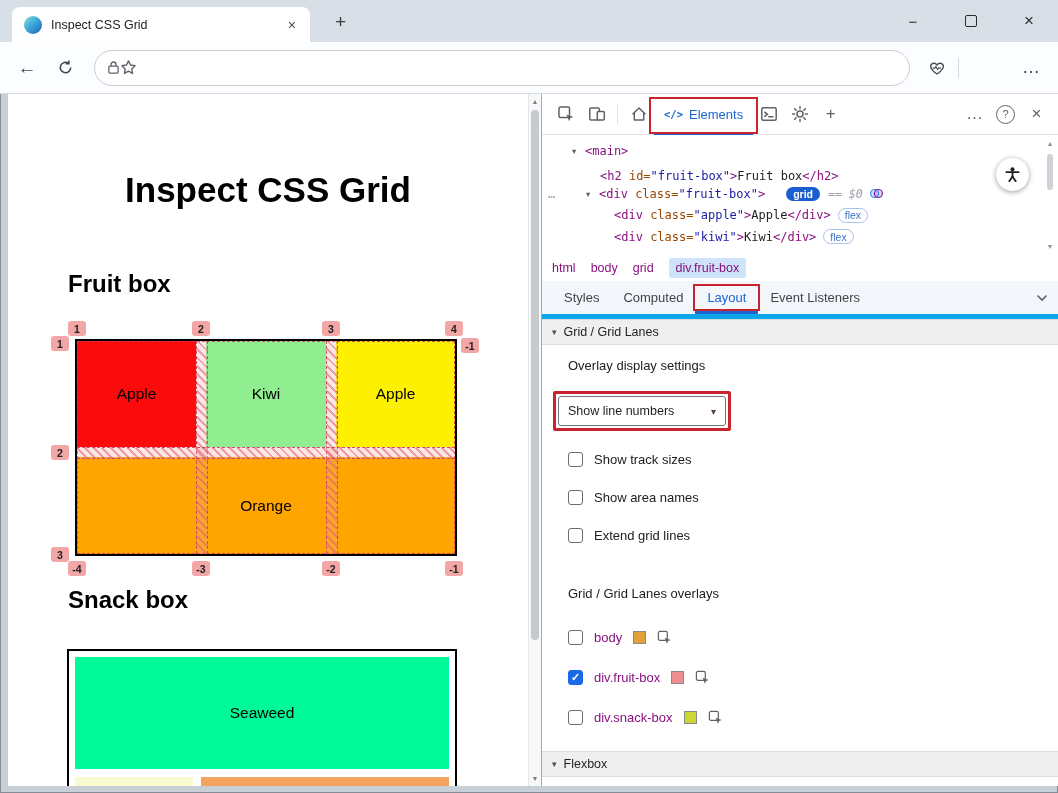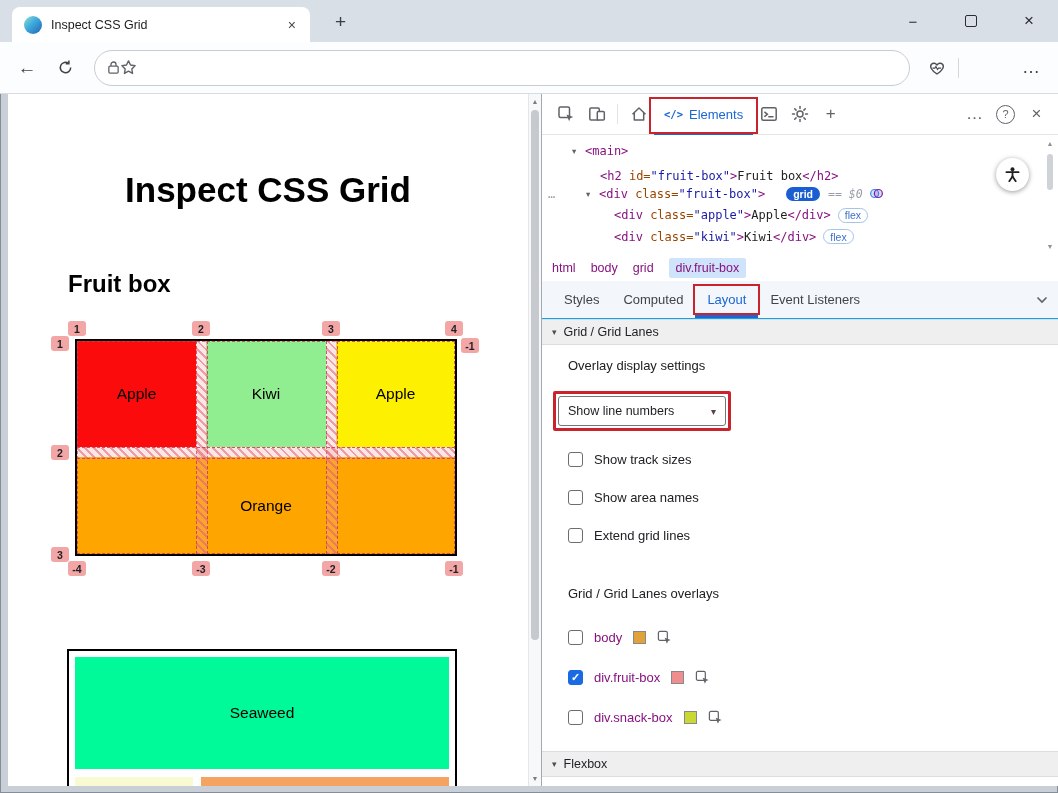--- a/index.html
+++ b/index.html
@@ -95,21 +95,21 @@
   .treescroll{position:absolute;right:2px;top:46px;width:12px;height:110px;}
   .ts-arrow{position:absolute;left:0;width:100%;text-align:center;font-size:7px;color:#909396;}
   .ts-up{top:0;} .ts-down{bottom:0;}
   .ts-thumb{position:absolute;left:3px;top:14px;width:6px;height:36px;background:#cfd2d6;border-radius:3px;}
 
   .crumbs{position:absolute;left:0;top:161px;width:100%;height:26px;display:flex;align-items:center;
           padding-left:10px;gap:15px;box-sizing:border-box;font-size:12.5px;}
   .crumb{color:#881280;}
   .crumb.sel{background:#cfe3fa;padding:3px 7px;border-radius:2px;}
 
-  .dttabs{position:absolute;left:0;top:187px;width:100%;height:38px;background:#f3f6fa;border-bottom:1px solid #0ea5e9;
+  .dttabs{position:absolute;left:0;top:187px;width:100%;height:38px;background:#f3f6fa;border-bottom:5px solid #0ea5e9;
           display:flex;align-items:center;padding-left:10px;box-sizing:border-box;}
   .dttab{height:100%;display:flex;align-items:center;padding:0 12px;font-size:13px;color:#41454a;position:relative;}
   .dttab.sel{color:#1a66d4;box-shadow:inset 0 -3px 0 #1a66d4;}
   .redbox-tab::after{content:"";position:absolute;left:-2px;right:-2px;top:3px;bottom:3px;
                      border:2.5px solid #c9232e;pointer-events:none;}
   .tabchev{margin-left:auto;margin-right:10px;display:flex;}
 
   .sec{position:absolute;left:0;width:100%;height:26px;background:#efeff0;border-top:1px solid #ddd;
        border-bottom:1px solid #ddd;display:flex;align-items:center;gap:7px;padding-left:10px;
        box-sizing:border-box;font-size:12.5px;color:#1f1f23;}
@@ -211,20 +211,21 @@
         <span class="lnb" style="left: -9px; top: 220px;">-4</span>
         <span class="lnb" style="left: 115px; top: 220px;">-3</span>
         <span class="lnb" style="left: 245px; top: 220px;">-2</span>
         <span class="lnb" style="left: 368px; top: 220px;">-1</span>
         <span class="lnb" style="left: -26px; top: -5px;">1</span>
         <span class="lnb" style="left: -26px; top: 104px;">2</span>
         <span class="lnb" style="left: -26px; top: 206px;">3</span>
         <span class="lnb" style="left: 384px; top: -3px;">-1</span>
       </div>
 
+    <h2 class="h2-snack">Snack box</h2>
     <div class="snackgrid">
       <div class="cell seaweed" style="background: rgb(0, 250, 154);">
           <span>Seaweed</span>
         </div>
       <div class="snackrow">
         <div class="cell" style="background: rgb(250, 250, 210);"></div>
         <div class="cell" style="background: rgb(244, 164, 96);"></div>
       </div>
     </div>
   </div>

